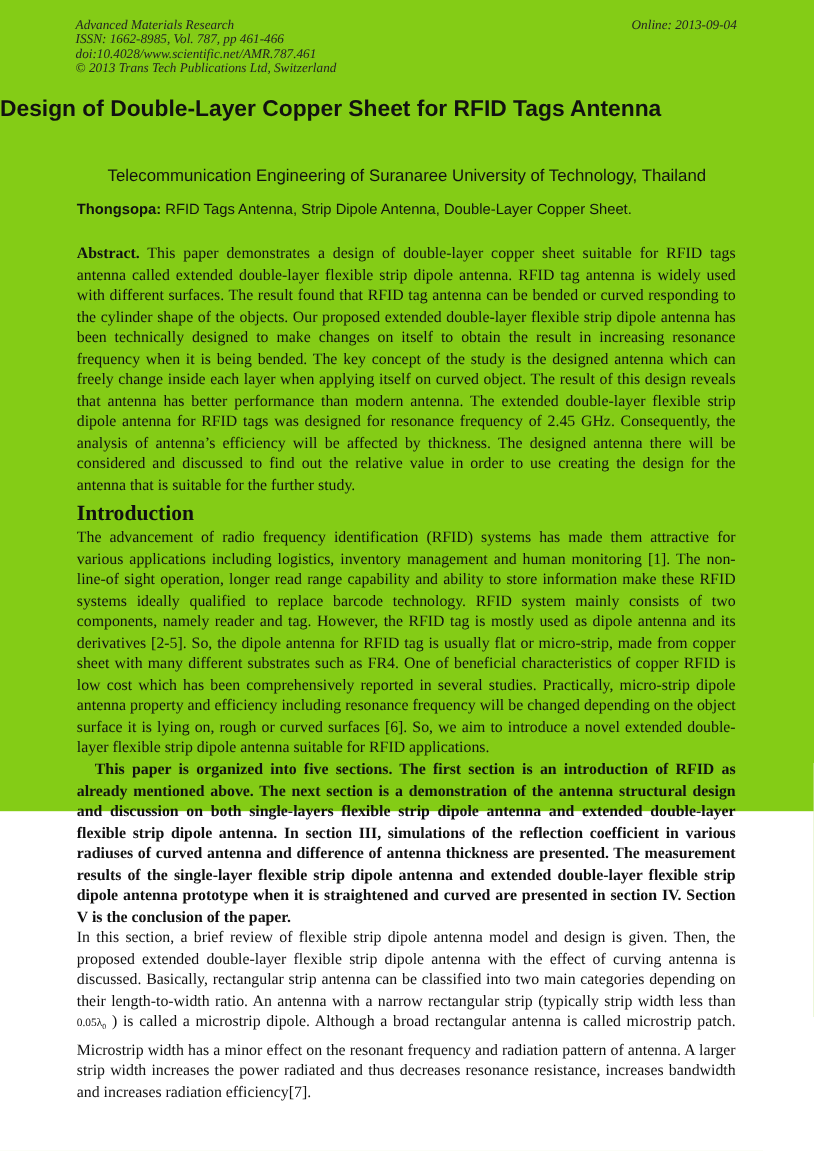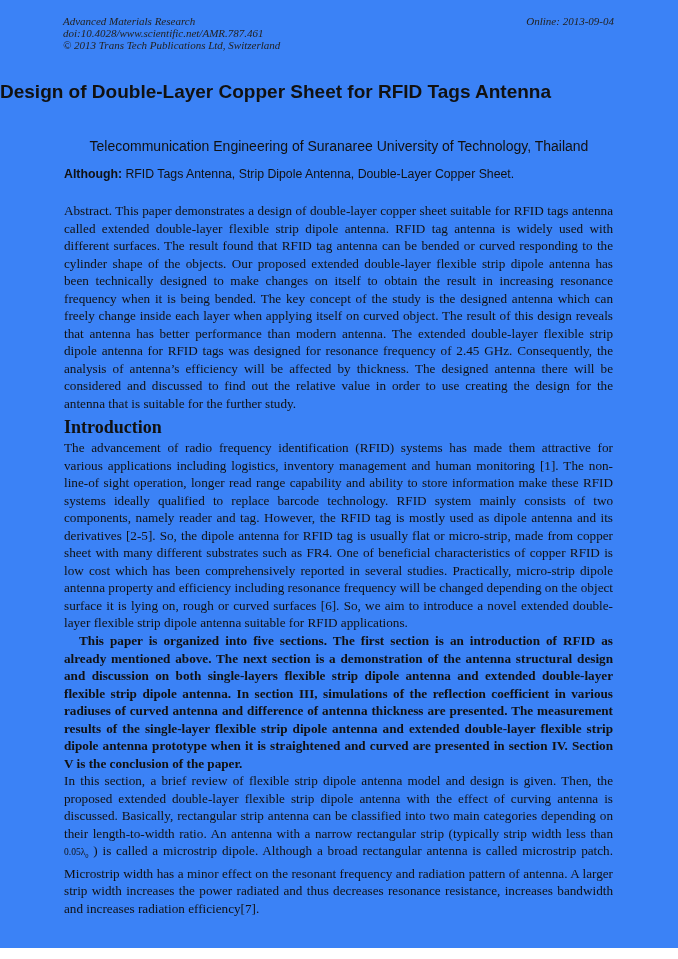--- a/index.html
+++ b/index.html
@@ -1,57 +1,58 @@
 <!DOCTYPE html>
 <html><head>
 <meta charset="utf-8">
 <style>
   html, body { margin: 0; padding: 0; background: #ffffff; }
   body { width: 678px; height: 959px; position: relative; overflow: hidden; color: #111; }
-  .page { position: absolute; left: 0; top: 0; width: 678px; height: 948px; background: #3b82f6; }
+  .page { position: absolute; left: 0; top: 0; width: 678px; height: 676px; background: #84cc16; }
   .hdr { position: absolute; font-family: "Liberation Serif", serif; font-style: italic; font-size: 11px; line-height: 12px; color: #222; }
   .hdr-left { left: 63px; top: 15px; }
   .hdr-right { right: 64px; top: 15px; }
   .title { position: absolute; left: 0; width: 678px; top: 81px; text-align: left; font-family: "Liberation Sans", sans-serif; font-weight: bold; font-size: 19px; color: #111; }
   .authors { position: absolute; left: 0; width: 678px; top: 113px; text-align: center; font-family: "Liberation Sans", sans-serif; font-size: 15.5px; color: #111; }
   .authors sup { font-size: 9px; vertical-align: 6px; line-height: 0; }
   .affil { position: absolute; left: 0; width: 678px; top: 138px; text-align: center; font-family: "Liberation Sans", sans-serif; font-size: 14px; color: #111; }
   .keywords { position: absolute; left: 64px; top: 167px; font-family: "Liberation Sans", sans-serif; font-size: 12.3px; color: #111; }
   .keywords b { font-weight: bold; }
   .body { position: absolute; left: 64px; width: 549px; font-family: "Liberation Serif", serif; font-size: 13.2px; line-height: 17.55px; text-align: justify; color: #111; }
   .body p { margin: 0; }
   .body .indent { text-indent: 15px; font-weight: bold; }
   .abstract { top: 202px; }
-  .abstract b { font-weight: normal; }
+  .abstract b { font-weight: bold; }
   .heading { position: absolute; left: 64px; font-family: Liberation Serif, serif; font-weight: bold; font-size: 18px; color: #111; }
   .h-intro { top: 417px; }
   .intro { top: 439px; }
   .h-flex { top: 749px; }
   .flex { top: 772px; }
   .sym { font-size: 9.5px; }
   .sym sub { font-size: 6.5px; }
 </style>
 </head>
 <body>
 
 <div class="page">
 
   <div class="hdr hdr-left">
     <div>Advanced Materials Research</div>
+    <div>ISSN: 1662-8985, Vol. 787, pp 461-466</div>
     <div>doi:10.4028/www.scientific.net/AMR.787.461</div>
     <div>© 2013 Trans Tech Publications Ltd, Switzerland</div>
   </div>
   <div class="hdr hdr-right">Online: 2013-09-04</div>
 
   <div class="title">Design of Double-Layer Copper Sheet for RFID Tags Antenna</div>
 
 
   <div class="affil">Telecommunication Engineering of Suranaree University of Technology, Thailand</div>
 
-  <div class="keywords"><b>Although:</b><span> RFID Tags Antenna, Strip Dipole Antenna, Double-Layer Copper Sheet.</span></div>
+  <div class="keywords"><b>Thongsopa:</b><span> RFID Tags Antenna, Strip Dipole Antenna, Double-Layer Copper Sheet.</span></div>
 
   <div class="body abstract">
     <p><b>Abstract.</b><span> This paper demonstrates a design of double-layer copper sheet suitable for RFID tags antenna called extended double-layer flexible strip dipole antenna. RFID tag antenna is widely used with different surfaces. The result found that RFID tag antenna can be bended or curved responding to the cylinder shape of the objects. Our proposed extended double-layer flexible strip dipole antenna has been technically designed to make changes on itself to obtain the result in increasing resonance frequency when it is being bended. The key concept of the study is the designed antenna which can freely change inside each layer when applying itself on curved object. The result of this design reveals that antenna has better performance than modern antenna. The extended double-layer flexible strip dipole antenna for RFID tags was designed for resonance frequency of 2.45 GHz. Consequently, the analysis of antenna’s efficiency will be affected by thickness. The designed antenna there will be considered and discussed to find out the relative value in order to use creating the design for the antenna that is suitable for the further study.</span></p>
   </div>
 
   <div class="heading h-intro">Introduction</div>
   <div class="body intro">
     <p>The advancement of radio frequency identification (RFID) systems has made them attractive for various applications including logistics, inventory management and human monitoring [1]. The non-line-of sight operation, longer read range capability and ability to store information make these RFID systems ideally qualified to replace barcode technology. RFID system mainly consists of two components, namely reader and tag. However, the RFID tag is mostly used as dipole antenna and its derivatives [2-5]. So, the dipole antenna for RFID tag is usually flat or micro-strip, made from copper sheet with many different substrates such as FR4. One of beneficial characteristics of copper RFID is low cost which has been comprehensively reported in several studies. Practically, micro-strip dipole antenna property and efficiency including resonance frequency will be changed depending on the object surface it is lying on, rough or curved surfaces [6]. So, we aim to introduce a novel extended double-layer flexible strip dipole antenna suitable for RFID applications.</p>
     <p class="indent">This paper is organized into five sections. The first section is an introduction of RFID as already mentioned above. The next section is a demonstration of the antenna structural design and discussion on both single-layers flexible strip dipole antenna and extended double-layer flexible strip dipole antenna. In section III, simulations of the reflection coefficient in various radiuses of curved antenna and difference of antenna thickness are presented. The measurement results of the single-layer flexible strip dipole antenna and extended double-layer flexible strip dipole antenna prototype when it is straightened and curved are presented in section IV. Section V is the conclusion of the paper.</p>
   </div>

